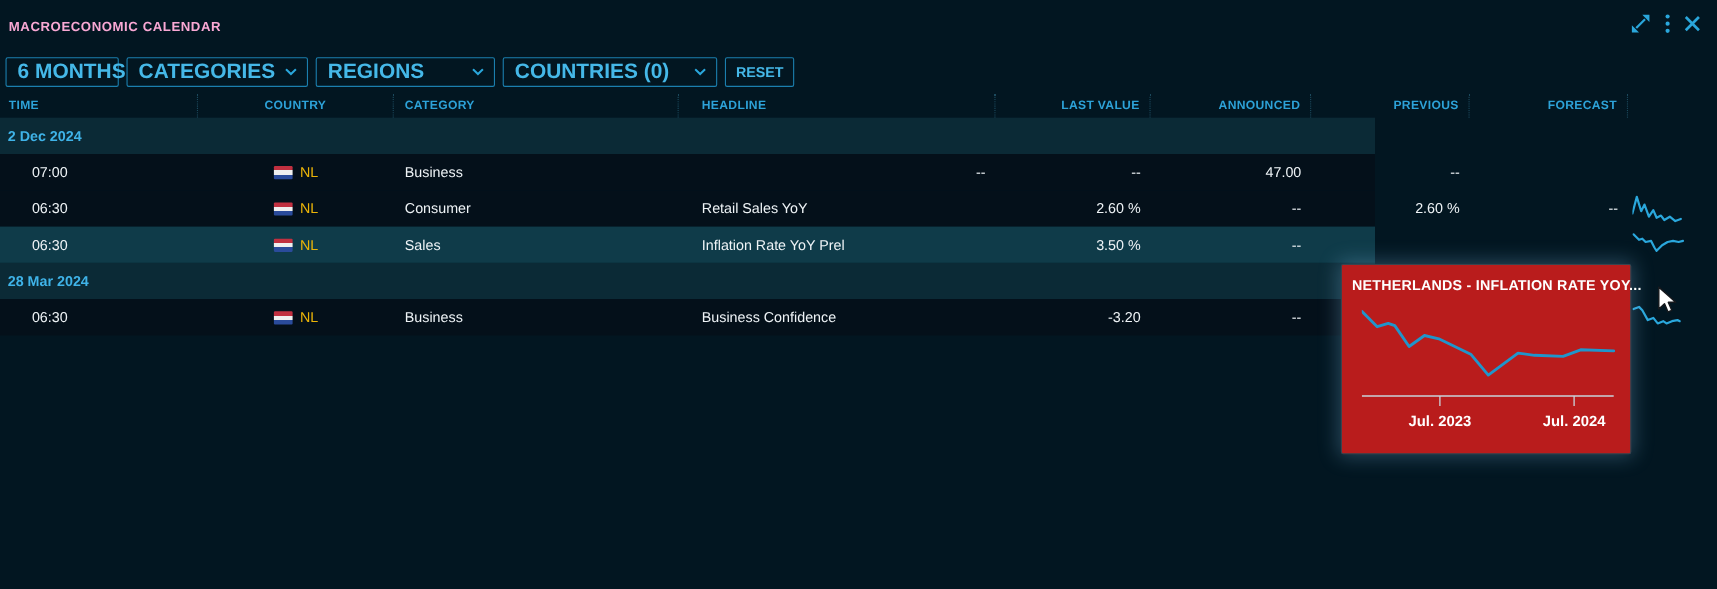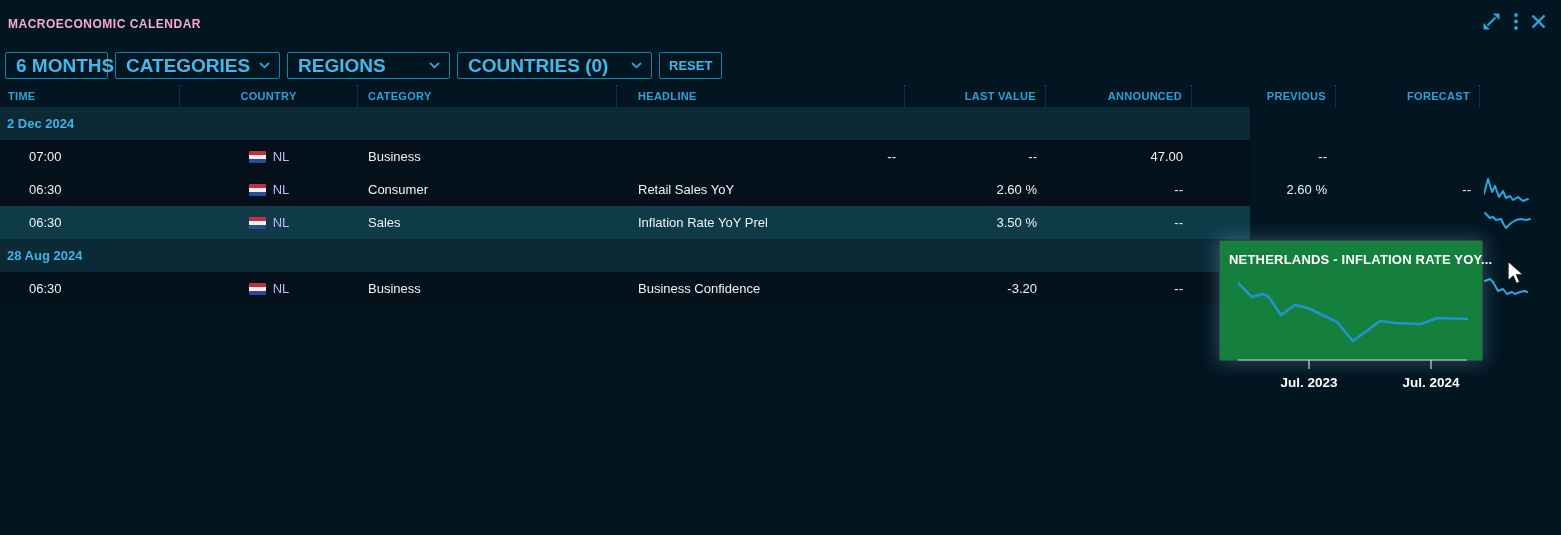--- a/index.html
+++ b/index.html
@@ -70,26 +70,26 @@
   .cell.time { padding-left:7px;margin-left:22px; }
   .cell.country { display:flex; align-items:center; justify-content:center; }
   .cell.category { padding-left:10px; }
   .cell.headline { padding-left:21px; }
   .cell.num { text-align:right; padding-right:9px; }
   .cell.sparkc { padding-left:4px; display:flex; align-items:center; }
   .flag {
     width:17px; height:12px; border-radius:1px; margin-right:7px; flex:none;
     background:linear-gradient(#c13040 0 33%, #efefef 33% 66%, #2a4b9b 66% 100%);
   }
-  .country-label { color:#c4b5fd; }
+  .country-label { color:#eab308; }
   .sparkline { fill:none; stroke:#2aa7dc; stroke-width:2; stroke-linejoin:round; stroke-linecap:round; }
   
   .tooltip {
-    position:absolute; left:1219px; top:240px; width:264px; height:121px;
-    background:#15803d; border:1px solid #3a434e; border-radius:2px;
+    position:absolute; left:1219px; top:240px; width:264px; height:173px;
+    background:#b91c1c; border:1px solid #3a434e; border-radius:2px;
     box-shadow:0 0 18px 2px rgba(130,190,230,.30);
     z-index:5;
   }
   .tooltip-title {
     position:absolute; left:9px; top:11px; white-space:nowrap;
     font-size:13px; font-weight:bold; color:#ffffff; letter-spacing:.2px;
   }
   .tooltip-chart { position:absolute; left:18px; top:36px; }
   .t-line { fill:none; stroke:#2095cb; stroke-width:2.6; stroke-linejoin:round; stroke-linecap:round; }
   .t-axis { stroke:#c9d3da; stroke-width:1.2; }
@@ -211,21 +211,21 @@
         <div class="cell num">3.50 %</div>
         <div class="cell num">--</div>
         <div class="cell num"></div>
         <div class="cell num"></div>
         <div class="cell sparkc">
           <svg width="48" height="26" viewBox="0 0 48 26">
             <polyline class="sparkline" points="1,3 6,8 9,7 12,10 17,9 20,15 22,18 27,13 32,10 37,9 42,10 46,9"></polyline>
           </svg>
         </div>
       </div>
-      <div class="date-row">28 Aug 2024</div>
+      <div class="date-row">28 Mar 2024</div>
       <div class="data-row grid-cols">
         <div class="cell time">06:30</div>
         <div class="cell country">
           <span class="flag"></span>
           <span class="country-label">NL</span>
         </div>
         <div class="cell category">Business</div>
         <div class="cell headline">Business Confidence</div>
         <div class="cell num">-3.20</div>
         <div class="cell num">--</div>

